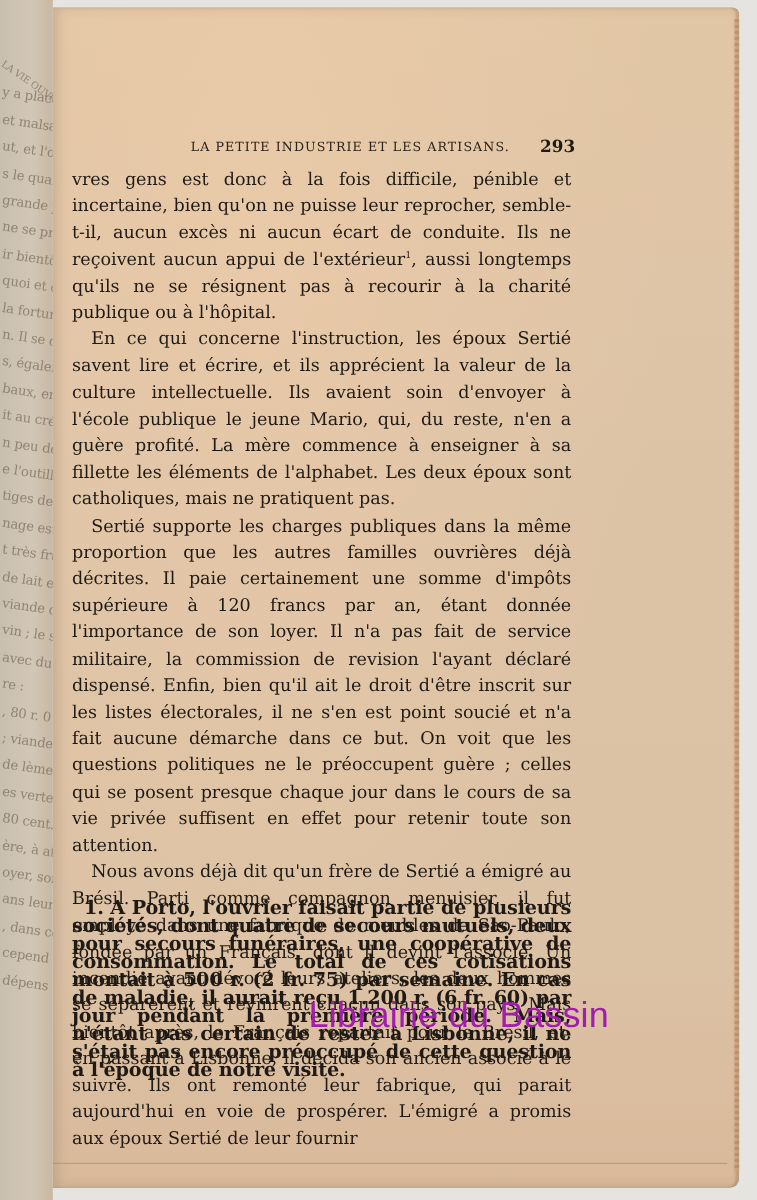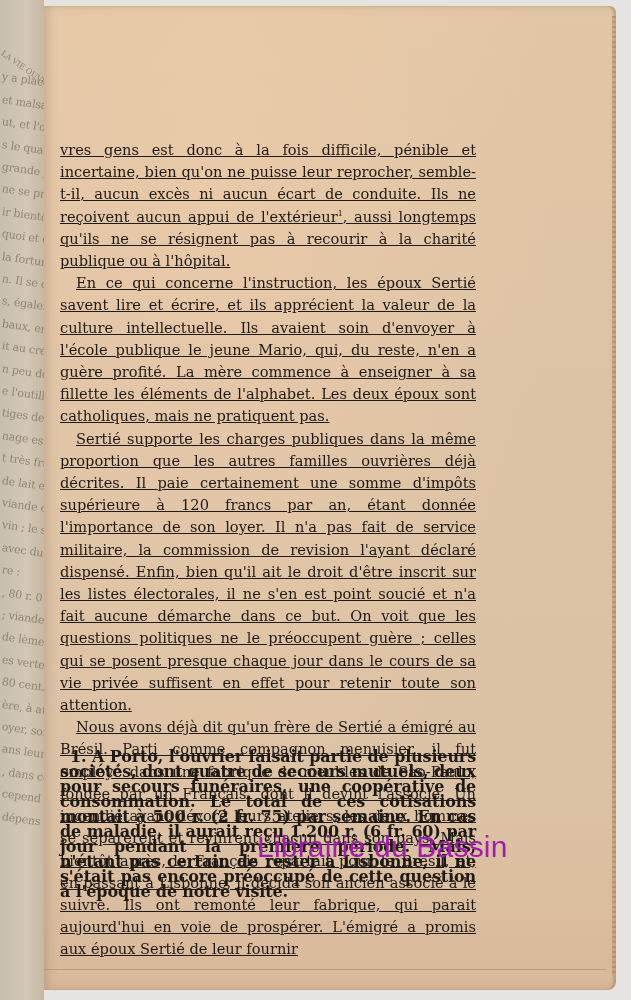--- a/index.html
+++ b/index.html
@@ -45,21 +45,21 @@
     font-size: 10.5px; letter-spacing: 0.9px; color: #2a231d;
     font-variant: small-caps; text-transform: uppercase;
   }
   .page-number {
     position: absolute; left: 406px; top: 0;
     font-size: 14px; color: #1f1914; font-weight: bold;
   }
   .body-text {
     position: absolute; left: 16px; top: 133px; width: 416px;
     font-size: 14.6px; line-height: 22.2px; color: #201a15;
-    text-align: justify; hyphens: none; text-decoration: underline;
+    text-align: justify; hyphens: none;
   }
   .body-text p { margin: 0; text-indent: 16px; }
   .body-text p.cont { text-indent: 0; }
   .fn-ref { font-size: 8px; vertical-align: super; line-height: 0; }
   .footnote {
     position: absolute; left: 16px; top: 743px; width: 416px;
     font-size: 16px; line-height: 15px; color: #201a15;
     text-align: justify; font-weight: bold; letter-spacing: -0.15px;
   }
   .footnote p { margin: 0; text-indent: 10px; }
@@ -104,20 +104,24 @@
     <div class="ghost" style="top: 675.2px;">80 cent. Si</div>
     <div class="ghost" style="top: 697.6px;">ère, à attri</div>
     <div class="ghost" style="top: 720px;">oyer, soit</div>
     <div class="ghost" style="top: 742.4px;">ans leur</div>
     <div class="ghost" style="top: 764.8px;">, dans ce</div>
     <div class="ghost" style="top: 787.2px;">cepend</div>
     <div class="ghost" style="top: 809.6px;">dépens</div>
   </div>
 
 <div class="page">
+  <div class="running-head">
+    <span class="running-title">LA PETITE INDUSTRIE ET LES ARTISANS.</span>
+    <span class="page-number">293</span>
+  </div>
 
   <div class="body-text">
     <p class="cont"><span>vres gens est donc à la fois difficile, pénible et incertaine, bien qu'on ne puisse leur reprocher, semble-t-il, aucun excès ni aucun écart de conduite. Ils ne reçoivent aucun appui de l'extérieur</span><span class="fn-ref">1</span><span>, aussi longtemps qu'ils ne se résignent pas à recourir à la charité publique ou à l'hôpital.</span></p>
     <p>En ce qui concerne l'instruction, les époux Sertié savent lire et écrire, et ils apprécient la valeur de la culture intellectuelle. Ils avaient soin d'envoyer à l'école publique le jeune Mario, qui, du reste, n'en a guère profité. La mère commence à enseigner à sa fillette les éléments de l'alphabet. Les deux époux sont catholiques, mais ne pratiquent pas.</p>
     <p>Sertié supporte les charges publiques dans la même proportion que les autres familles ouvrières déjà décrites. Il paie certainement une somme d'impôts supérieure à 120 francs par an, étant donnée l'importance de son loyer. Il n'a pas fait de service militaire, la commission de revision l'ayant déclaré dispensé. Enfin, bien qu'il ait le droit d'être inscrit sur les listes électorales, il ne s'en est point soucié et n'a fait aucune démarche dans ce but. On voit que les questions politiques ne le préoccupent guère ; celles qui se posent presque chaque jour dans le cours de sa vie privée suffisent en effet pour retenir toute son attention.</p>
     <p>Nous avons déjà dit qu'un frère de Sertié a émigré au Brésil. Parti comme compagnon menuisier, il fut employé dans une fabrique de meubles de Sao-Paulo, fondée par un Français, dont il devint l'associé. Un incendie ayant dévoré leurs ateliers, les deux hommes se séparèrent et revinrent chacun dans son pays. Mais bientôt après, le Français repartait pour le Brésil, et, en passant à Lisbonne, il décida son ancien associé à le suivre. Ils ont remonté leur fabrique, qui parait aujourd'hui en voie de prospérer. L'émigré a promis aux époux Sertié de leur fournir</p>
   </div>
 
   <div class="footnote">
     <p><span>1.</span> <span>A Porto, l'ouvrier faisait partie de plusieurs sociétés, dont quatre de secours mutuels, deux pour secours funéraires, une coopérative de consommation. Le total de ces cotisations montait à 500 r. (2 fr. 75) par semaine. En cas de maladie, il aurait reçu 1.200 r. (6 fr. 60) par jour pendant la première période. Mais, n'étant pas certain de rester à Lisbonne, il ne s'était pas encore préoccupé de cette question à l'époque de notre visite.</span></p>

